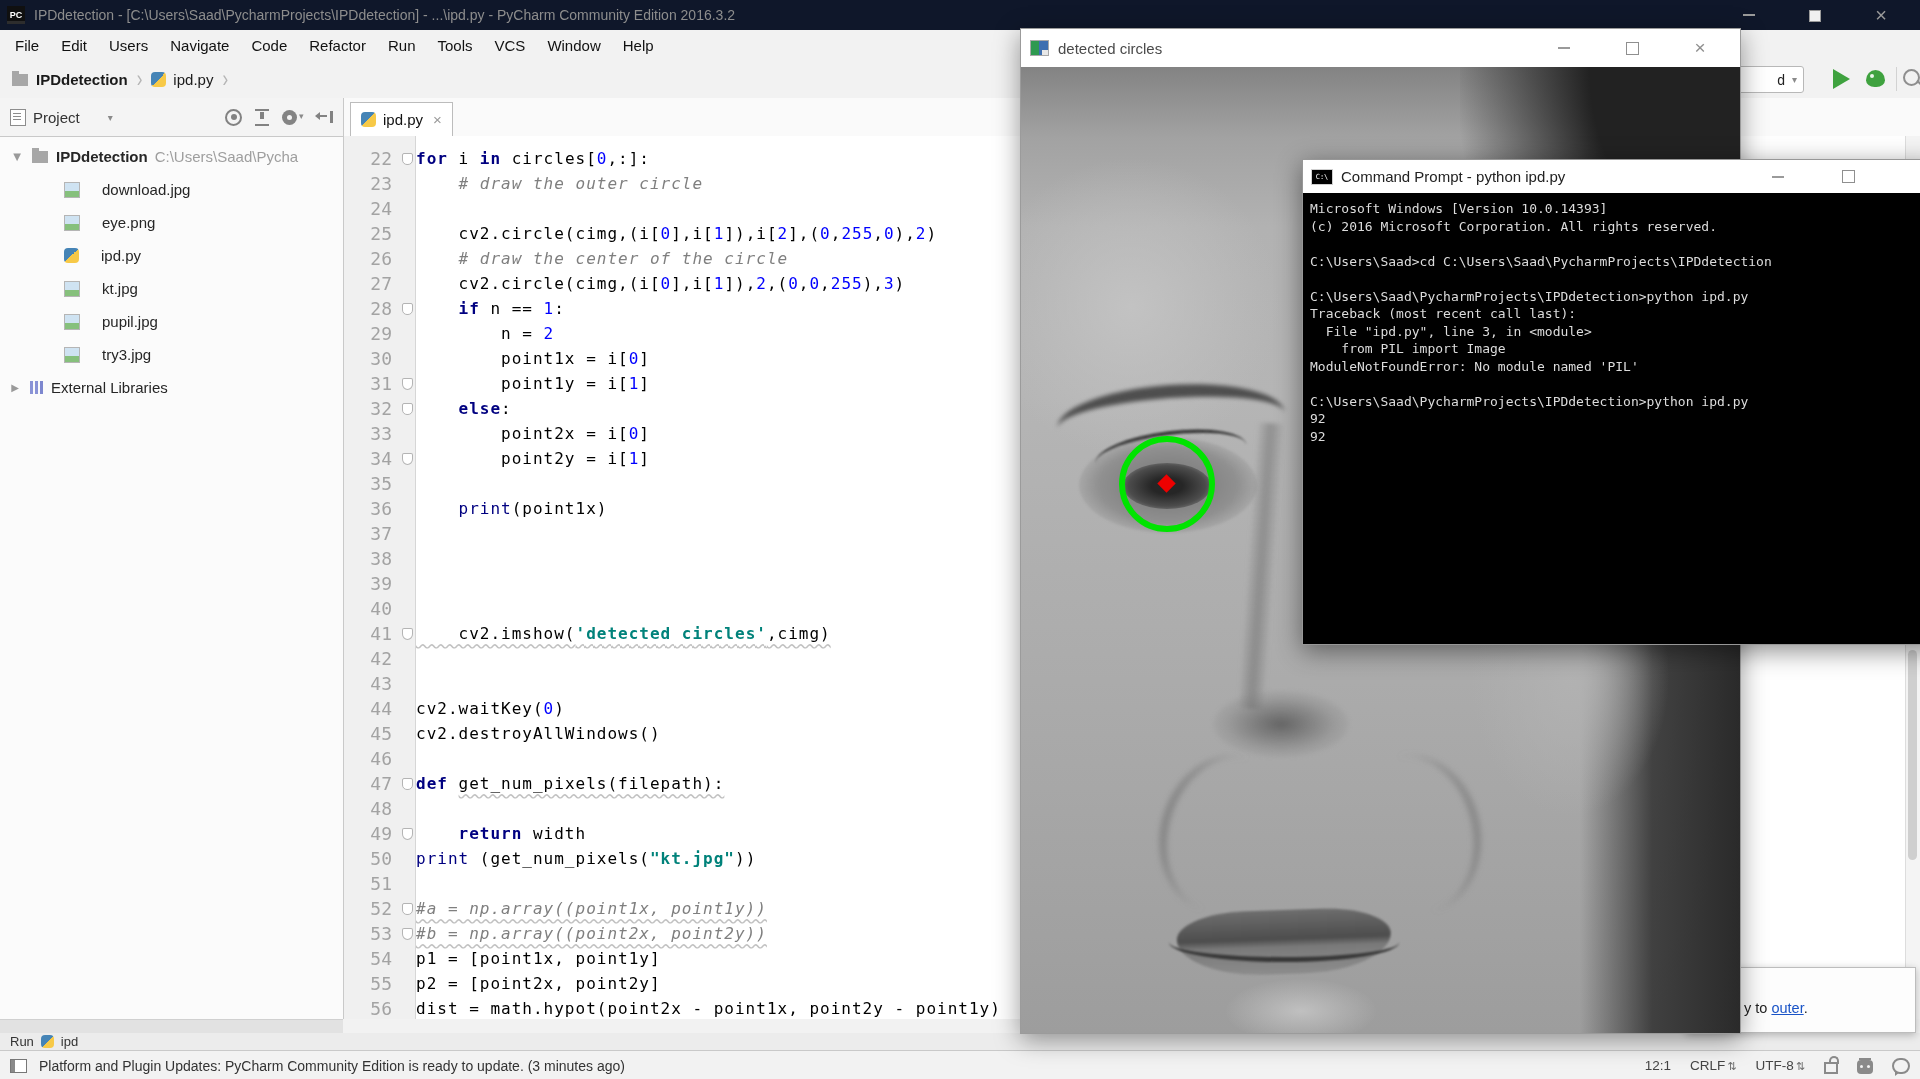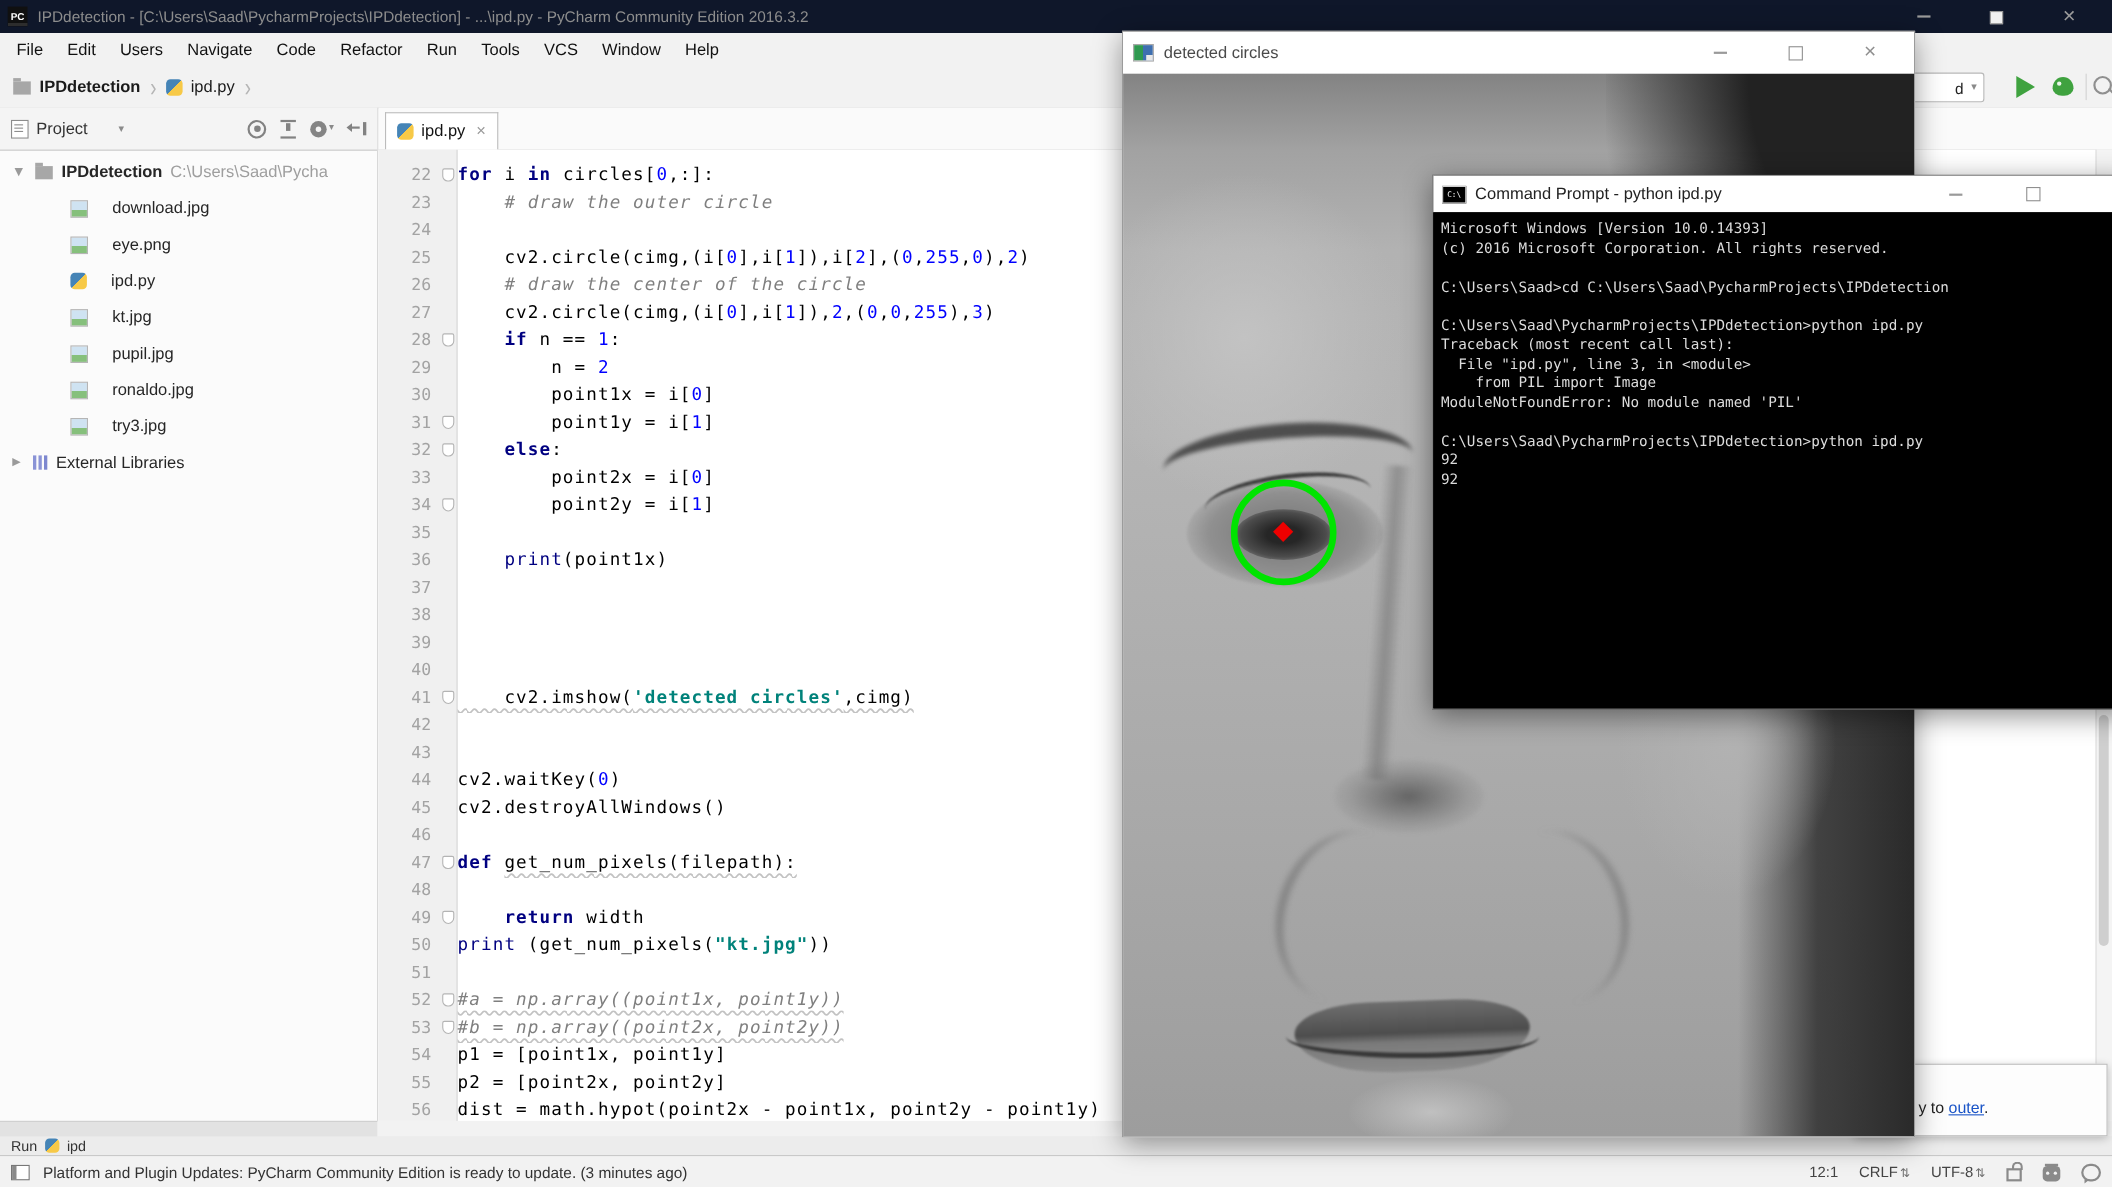--- a/index.html
+++ b/index.html
@@ -73,21 +73,21 @@
 
   
   .tabbar{position:absolute;left:344px;top:98px;right:0;height:38px;background:#fafafa;border-bottom:1px solid #bcbcbc;}
   .tab{position:absolute;left:6px;top:4px;height:33px;background:#fff;border:1px solid #bcbcbc;border-bottom:none;
     display:flex;align-items:center;padding:0 10px;font-size:15px;color:#111;gap:7px;}
   .tab-close{color:#9a9a9a;font-size:15px;margin-left:3px;}
   .editor{position:absolute;left:344px;top:136px;right:0;height:883px;background:#fff;overflow:hidden;}
   .gutter-bg{position:absolute;left:0;top:0;width:71px;height:100%;background:#f0f0f0;border-right:1px solid #d6d6d6;}
   .code-lines{position:absolute;left:0;top:10px;right:0;}
   .code-row{height:25px;display:flex;align-items:center;font-family:"DejaVu Sans Mono",monospace;font-size:16px;letter-spacing:1px;white-space:pre;}
-  .ln{width:48px;text-align:right;color:#a3a3a3;font-size:15px;letter-spacing:0;flex:none;padding-right:6px;font-family:"DejaVu Sans Mono",monospace;}
+  .ln{width:48px;text-align:right;color:#a3a3a3;font-size:18px;letter-spacing:0;flex:none;padding-right:6px;font-family:"DejaVu Sans Mono",monospace;}
   .fold{width:18px;flex:none;display:flex;align-items:center;justify-content:center;}
   .fo{width:9px;height:10px;border:1px solid #b4b4b4;background:#fff;border-radius:2px 2px 5px 5px;}
   .fe{width:9px;height:10px;border:1px solid #b4b4b4;background:#fff;border-radius:2px 2px 50% 50%;}
   .sg-k{color:#000080;font-weight:bold;}
   .sg-n{color:#0000ff;}
   .sg-c{color:#7f7f7f;font-style:italic;}
   .sg-s{color:#00827a;font-weight:bold;}
   .sg-b{color:#000080;}
   .sg-t{color:#000;}
   .wv{text-decoration:underline;text-decoration-style:wavy;text-decoration-color:#c2c2c2;text-underline-offset:4px;}
@@ -247,24 +247,20 @@
             <span class="py-ic"></span>
             <span class="label">ipd.py</span>
           </div>
           <div class="tree-row file-row">
             <span class="img-ic"></span>
             <span class="label">kt.jpg</span>
           </div>
           <div class="tree-row file-row">
             <span class="img-ic"></span>
             <span class="label">pupil.jpg</span>
-          </div>
-          <div class="tree-row file-row">
-            <span class="img-ic"></span>
-            <span class="label">ronaldo.jpg</span>
           </div>
           <div class="tree-row file-row">
             <span class="img-ic"></span>
             <span class="label">try3.jpg</span>
           </div>
         </div>
       <div class="tree-row ext-row">
         <span class="tree-caret">▶</span>
         <span class="lib-ic"></span>
         <span class="ext-label">External Libraries</span>

